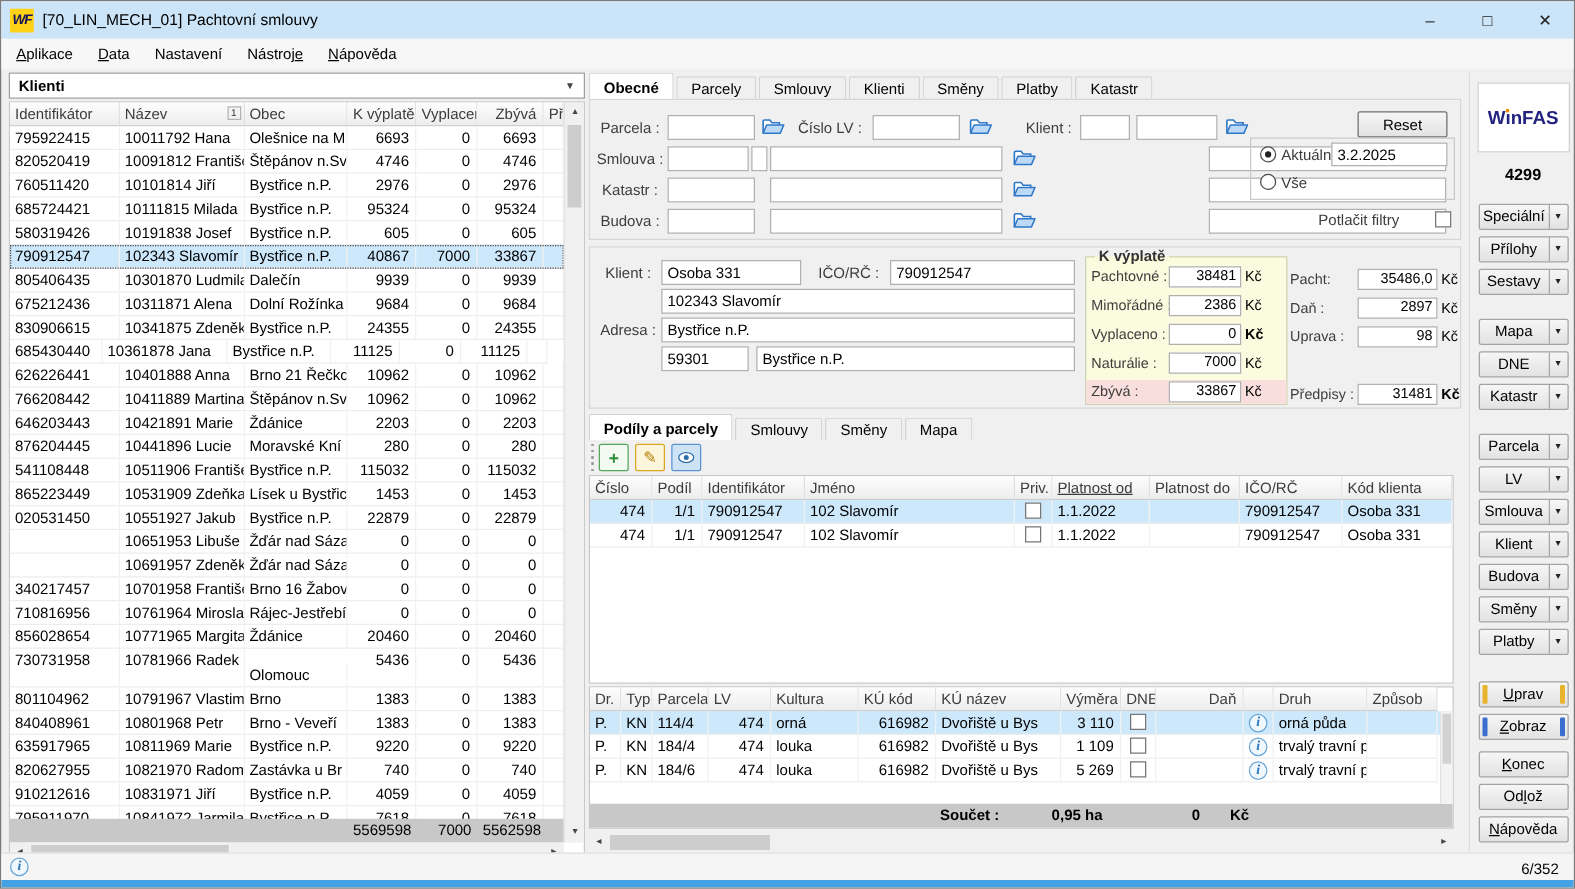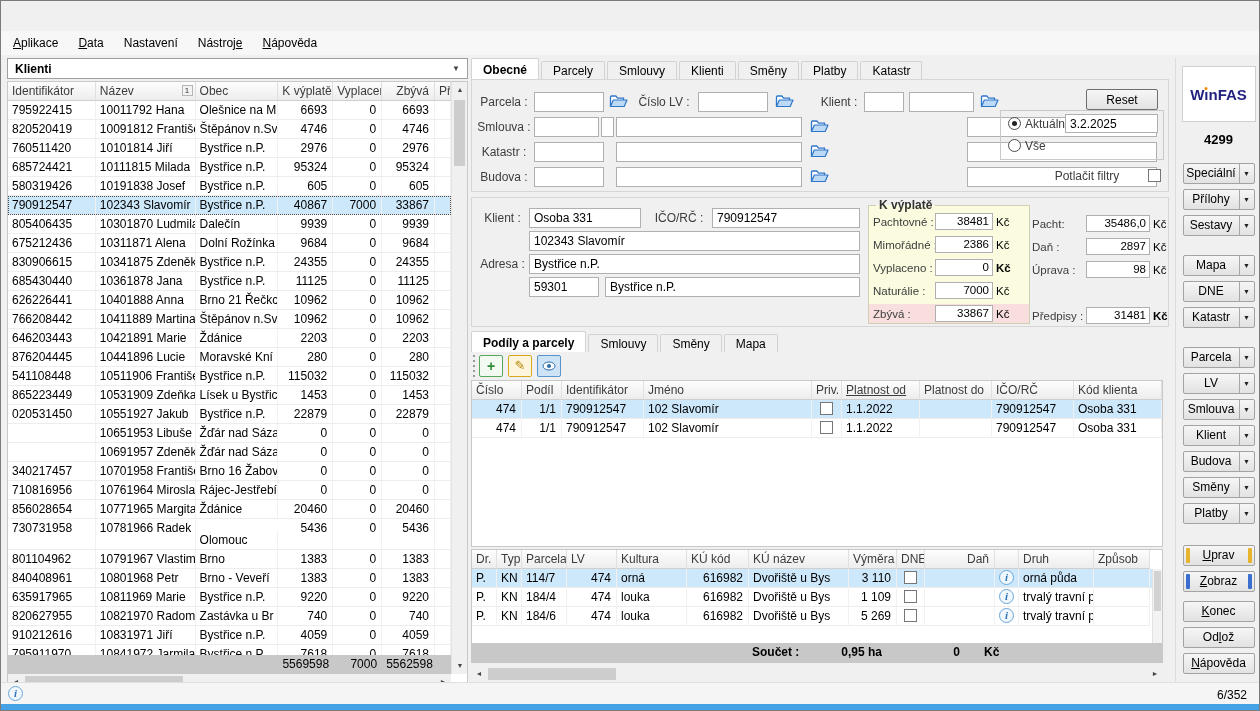--- a/index.html
+++ b/index.html
@@ -122,20 +122,29 @@
   .footer{position:absolute;left:0;right:0;bottom:6px;height:22px;background:#f5f5f5;border-top:1px solid #e0e0e0}
   .footer .info-ic{position:absolute;left:7px;top:3px}
   .bottom-bar{position:absolute;left:0;right:0;bottom:0;height:6px;background:#44a1e3}
   u{text-decoration:underline}
 </style>
 </head>
 <body>
 
 <div class="window">
 
+  <div class="titlebar">
+    <div class="app-icon">WF</div>
+    <span class="title-text">[70_LIN_MECH_01] Pachtovní smlouvy</span>
+    <div class="win-controls">
+      <div class="win-btn">–</div>
+      <div class="win-btn">□</div>
+      <div class="win-btn">✕</div>
+    </div>
+  </div>
 
   <div class="menubar" id="menubar">
       <span class="menu-item"><u>A</u>plikace</span>
       <span class="menu-item"><u>D</u>ata</span>
       <span class="menu-item">Nastavení</span>
       <span class="menu-item">Nástroj<u>e</u></span>
       <span class="menu-item"><u>N</u>ápověda</span>
     </div>
 
   <div class="left-panel">
@@ -229,21 +238,21 @@
           <div class="tr">
             <div class="td" style="width: 88px;">830906615</div>
             <div class="td" style="width: 100px;">10341875 Zdeněk</div>
             <div class="td" style="width: 83px;">Bystřice n.P.</div>
             <div class="td r" style="width: 55px;">24355</div>
             <div class="td r" style="width: 49px;">0</div>
             <div class="td r" style="width: 53px;">24355</div>
             <div class="td" style="width: 16px;"></div>
           </div>
           <div class="tr">
-            <div class="td" style="width: 88px;">685430440</div>
+            <div class="td" style="width: 74px;">685430440</div>
             <div class="td" style="width: 100px;">10361878 Jana</div>
             <div class="td" style="width: 83px;">Bystřice n.P.</div>
             <div class="td r" style="width: 55px;">11125</div>
             <div class="td r" style="width: 49px;">0</div>
             <div class="td r" style="width: 53px;">11125</div>
             <div class="td" style="width: 16px;"></div>
           </div>
           <div class="tr">
             <div class="td" style="width: 88px;">626226441</div>
             <div class="td" style="width: 100px;">10401888 Anna</div>
@@ -646,21 +655,21 @@
           <div class="th" style="width: 48px;">Výměra</div>
           <div class="th" style="width: 28px;">DNE</div>
           <div class="th r" style="width: 70px;">Daň</div>
           <div class="th" style="width: 24px;"></div>
           <div class="th" style="width: 75px;">Druh pozemku</div>
           <div class="th" style="width: 56px;">Způsob využití</div>
         </div>
         <div class="tr row-sel">
           <div class="td" style="width: 25px;">P.</div>
           <div class="td" style="width: 25px;">KN</div>
-          <div class="td" style="width: 45px;">114/7</div>
+          <div class="td" style="width: 45px;">114/4</div>
           <div class="td r" style="width: 50px;">474</div>
           <div class="td" style="width: 70px;">orná</div>
           <div class="td r" style="width: 62px;">616982</div>
           <div class="td" style="width: 100px;">Dvořiště u Bys</div>
           <div class="td r" style="width: 48px;">3 110</div>
           <div class="td c" style="width: 28px; padding-top: 2px;"><span class="chk"></span></div>
           <div class="td r" style="width: 70px;"></div>
           <div class="td c" style="width: 24px; padding: 1px 2px;"><span class="info-ic">i</span></div>
           <div class="td" style="width: 75px;">orná půda</div>
           <div class="td" style="width: 56px;"></div>

